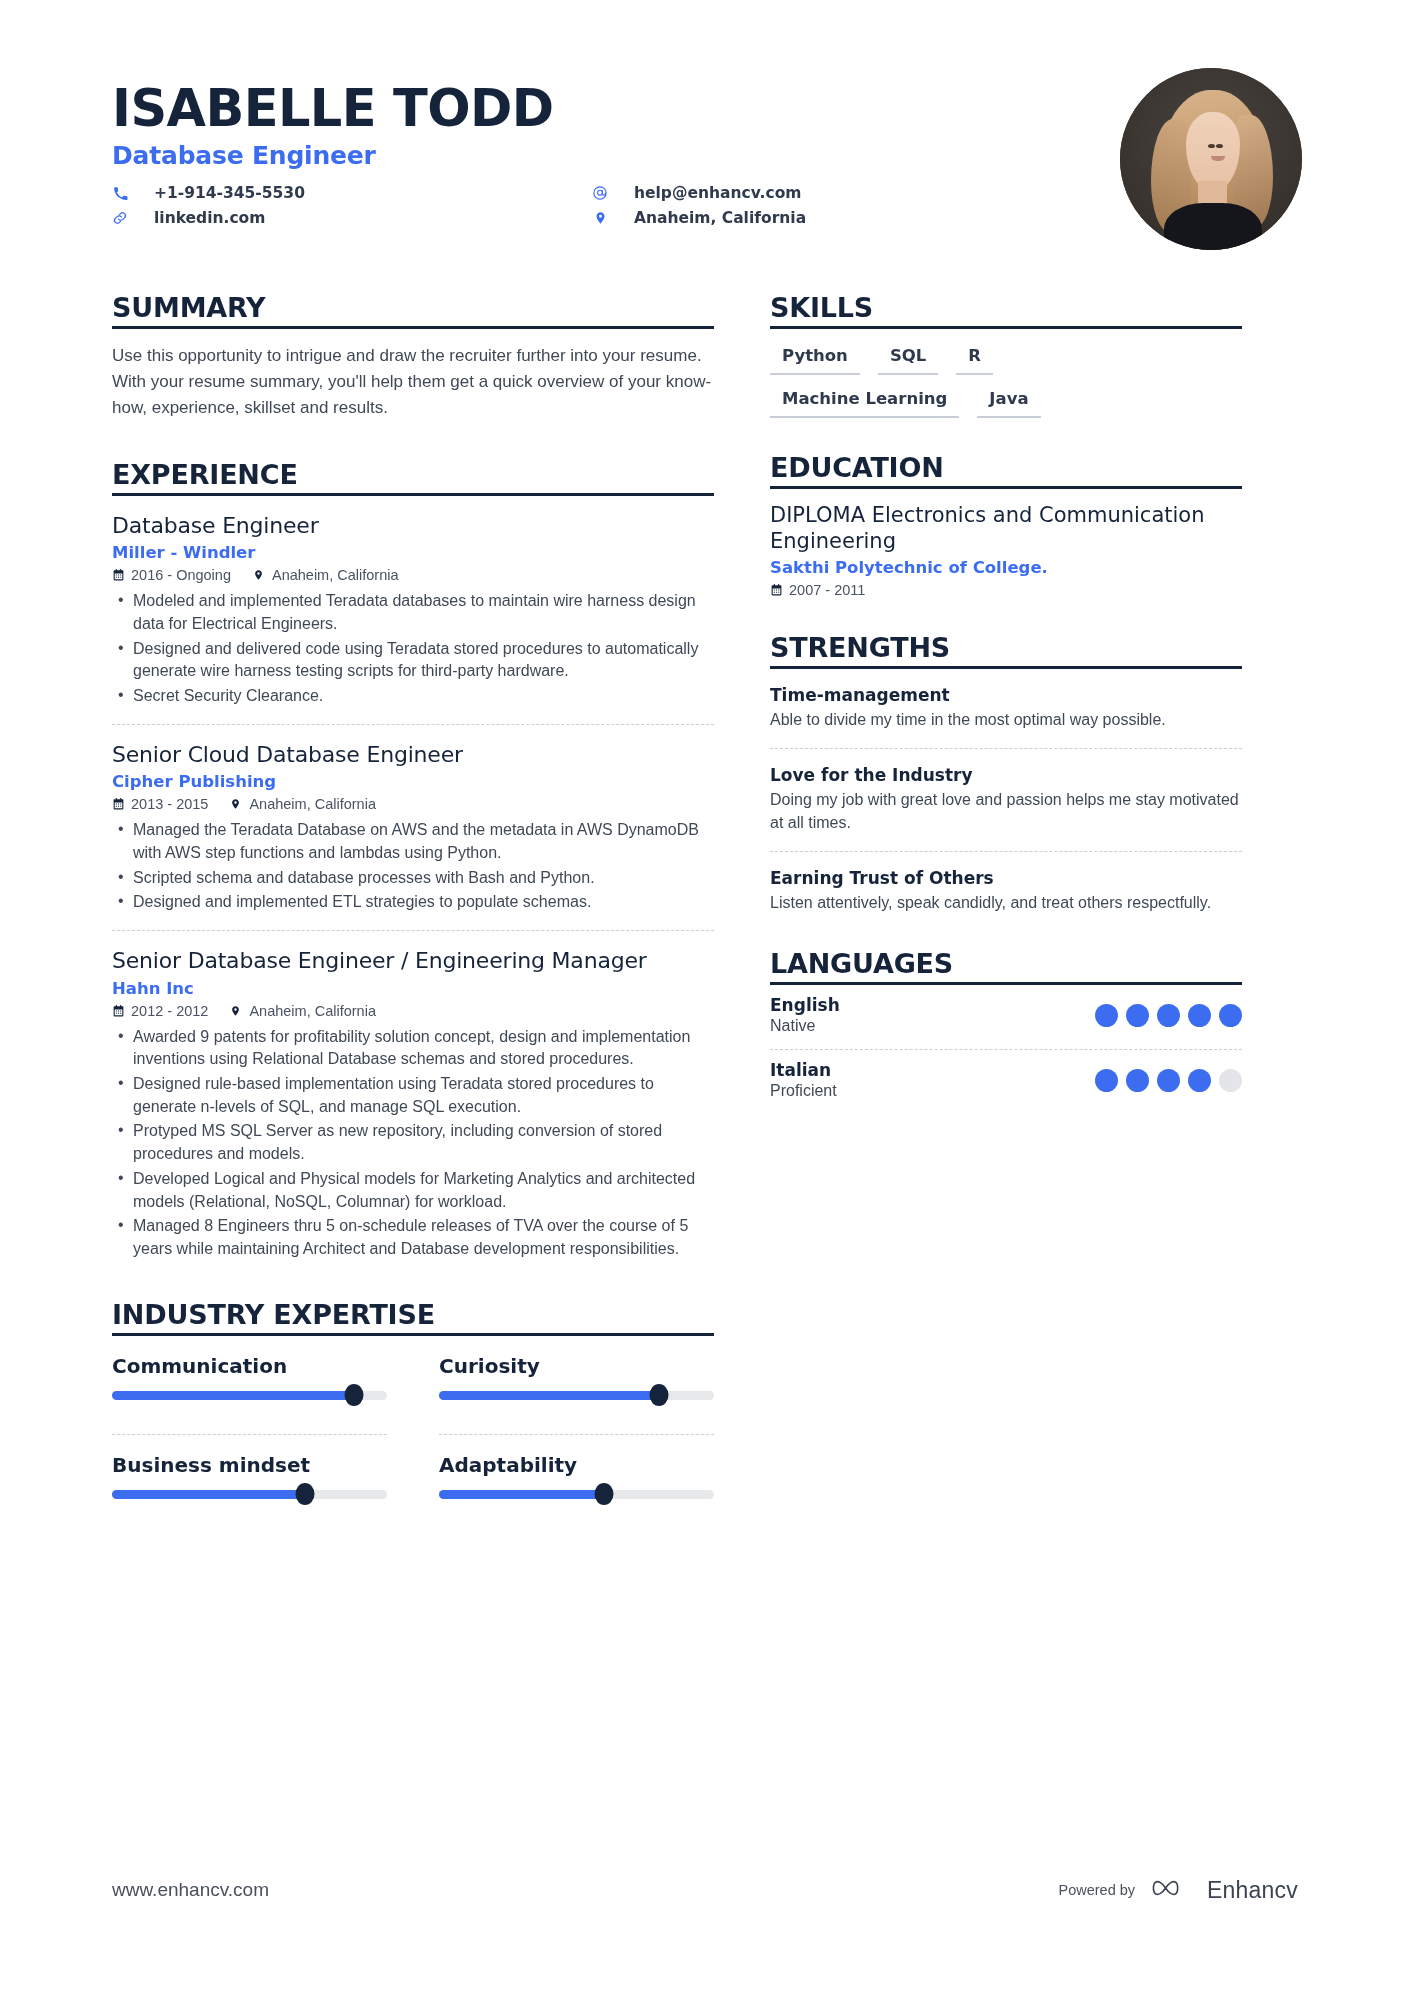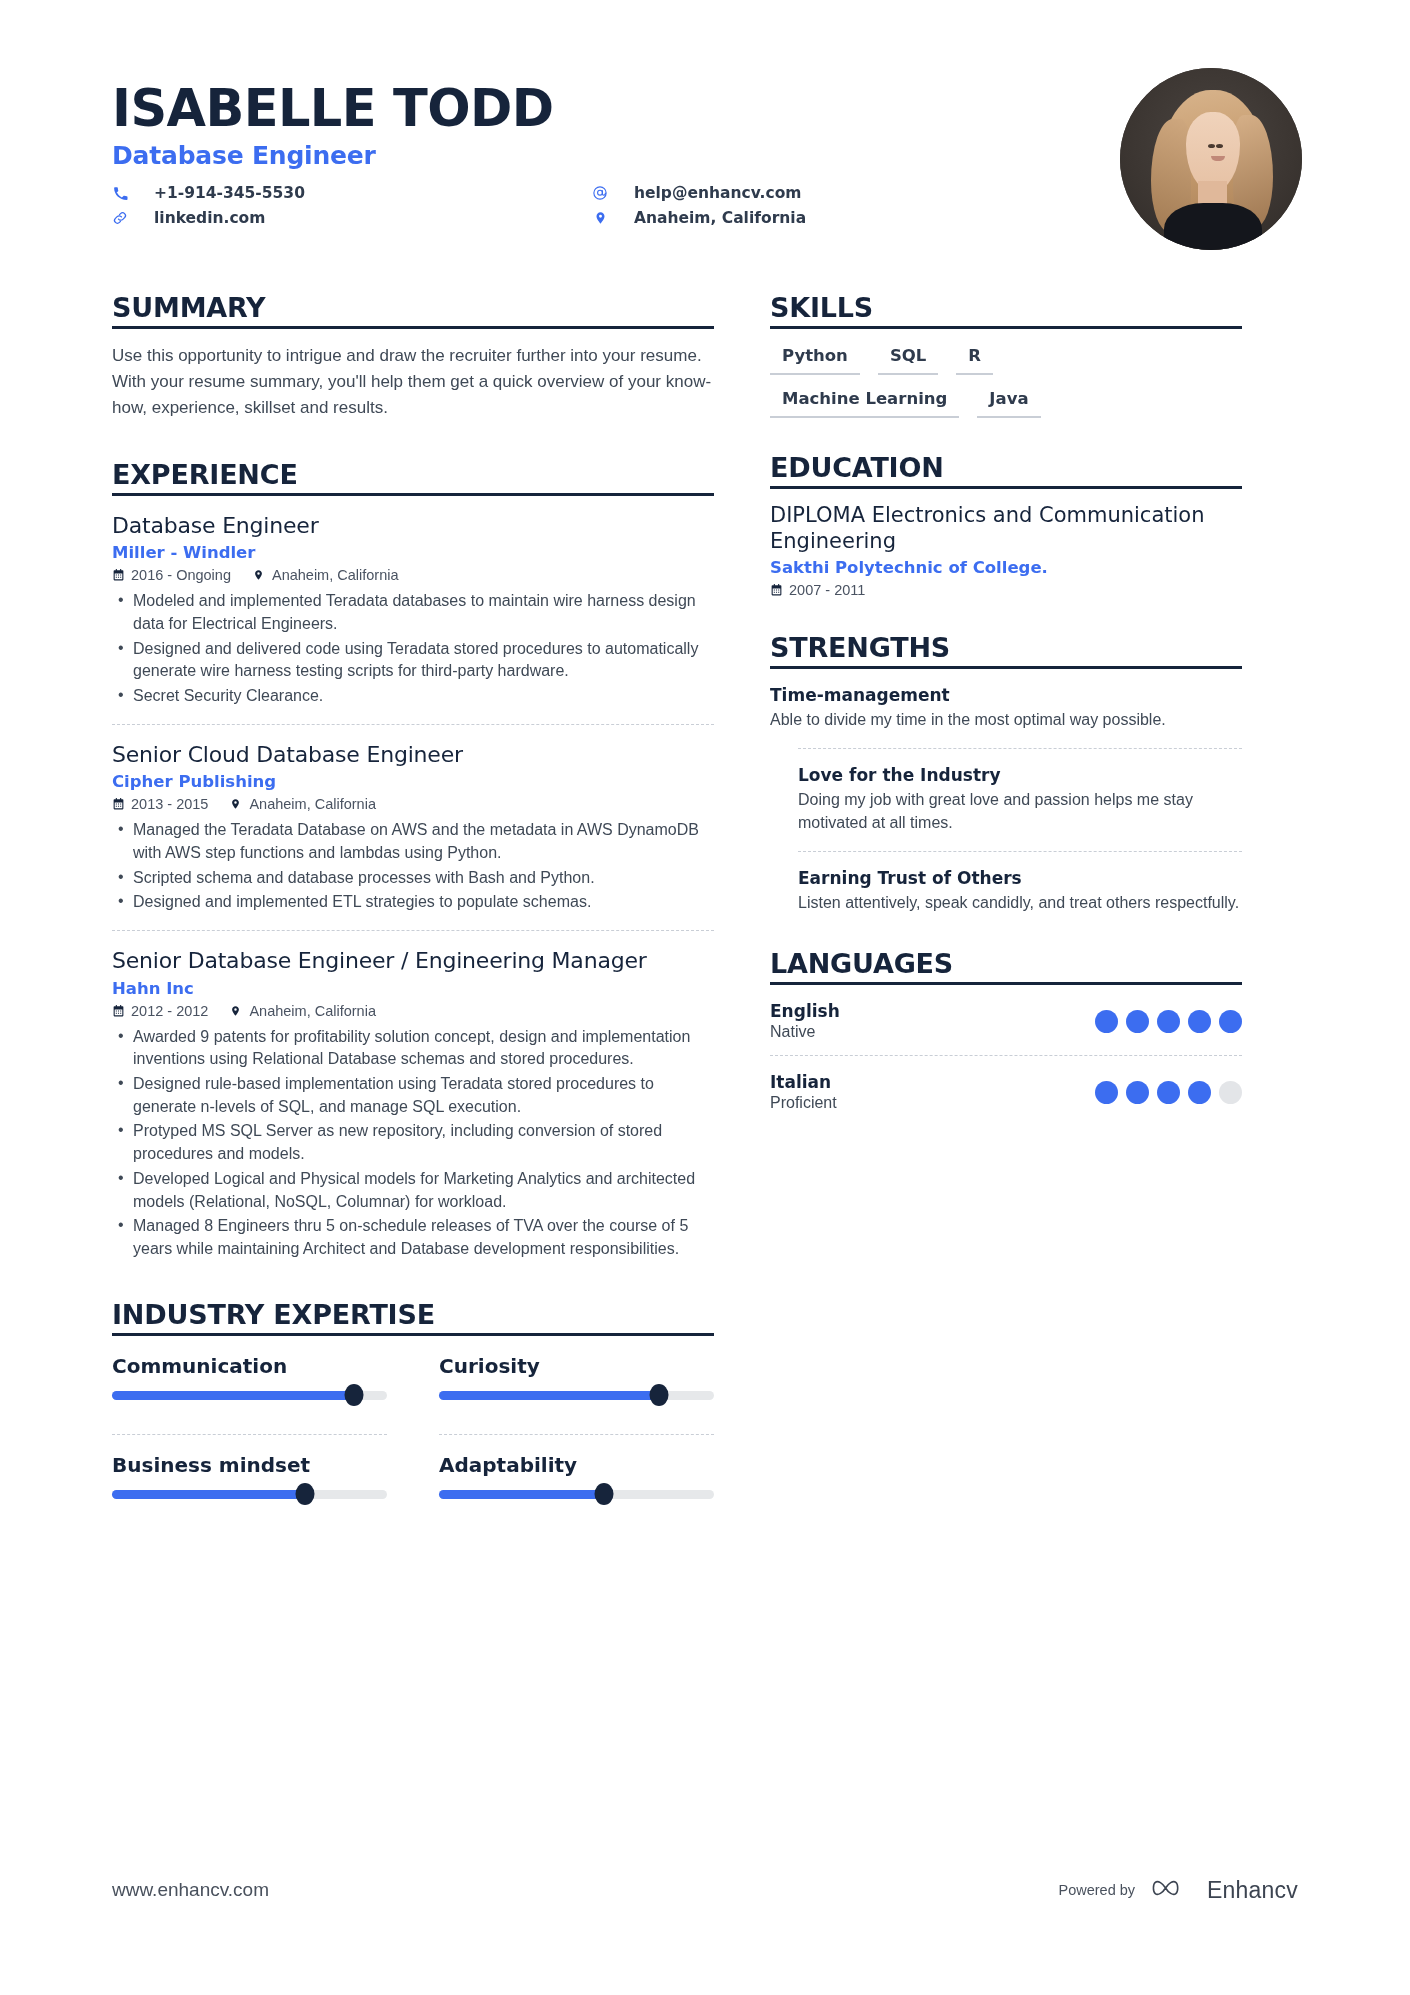--- a/index.html
+++ b/index.html
@@ -253,33 +253,33 @@
     margin-top: 4px;
     font-family: "DejaVu Sans", sans-serif;
   }
   .edu-meta {
     display: flex; align-items: center; gap: 6px;
     margin-top: 5px; font-size: 14.5px; color: #4a5362;
   }
 
   
   .strength { padding-top: 16px; }
-  .strength + .strength { border-top: 1px dashed #c9ced6; margin-top: 16px; margin-left: 28px; }
+  .strength + .strength { border-top: 1px dashed #c9ced6; margin-top: 16px; }
   .strength-title {
     font-size: 17px; font-weight: 700; color: #16243b;
     font-family: "DejaVu Sans", sans-serif;
   }
   .strength-desc {
     margin-top: 4px; font-size: 16px; line-height: 1.42; color: #3f4956;
   }
 
   
   .lang {
     display: flex; align-items: center; justify-content: space-between;
-    padding-top: 16px; padding-bottom: 14px;
+    padding-top: 10px; padding-bottom: 14px;
   }
   .lang + .lang { border-top: 1px dashed #c9ced6; }
   .lang-name {
     font-size: 17px; font-weight: 700; color: #16243b;
     font-family: "DejaVu Sans", sans-serif;
   }
   .lang-level { font-size: 16px; color: #3f4956; margin-top: 2px; }
   .dots { display: flex; gap: 8px; }
   .dot { width: 23px; height: 23px; border-radius: 50%; background: #e3e5e8; }
   .dot.on { background: #3c6df0; }

